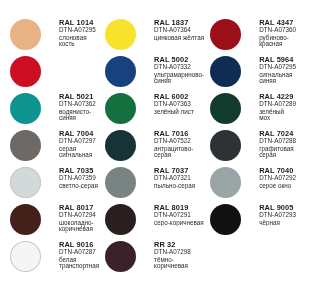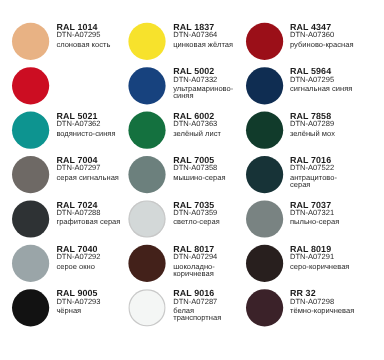--- a/index.html
+++ b/index.html
@@ -39,20 +39,21 @@
     margin-top: 1px;
   }
   .swatch-dot.bordered {
     box-shadow: inset 0 0 0 1px #c8c8c8;
   }
   .swatch-text {
     padding-left: 6px;
     padding-top: 1px;
     line-height: 1.06;
     overflow: hidden;
+    margin-left: 12px;
   }
   .ral-code {
     font-size: 7.4px;
     font-weight: bold;
     color: #1a1a1a;
     letter-spacing: 0.1px;
     white-space: nowrap;
   }
   .dtn-code {
     font-size: 6.3px;
@@ -126,42 +127,34 @@
       <div class="swatch-dot" style="background: rgb(20, 113, 63);"></div>
       <div class="swatch-text">
         <div class="ral-code">RAL 6002</div>
         <div class="dtn-code">DTN-A07363</div>
         <div class="color-name">зелёный лист</div>
       </div>
     </div>
     <div class="swatch-cell">
       <div class="swatch-dot" style="background: rgb(17, 59, 43);"></div>
       <div class="swatch-text">
-        <div class="ral-code">RAL 7858</div>
+        <div class="ral-code">RAL 4229</div>
         <div class="dtn-code">DTN-A07289</div>
         <div class="color-name">зелёный мох</div>
       </div>
     </div>
     <div class="swatch-cell">
       <div class="swatch-dot" style="background: rgb(110, 105, 101);"></div>
       <div class="swatch-text">
         <div class="ral-code">RAL 7004</div>
         <div class="dtn-code">DTN-A07297</div>
         <div class="color-name">серая сигнальная</div>
       </div>
     </div>
     <div class="swatch-cell">
-      <div class="swatch-dot" style="background: rgb(108, 128, 125);"></div>
-      <div class="swatch-text">
-        <div class="ral-code">RAL 7005</div>
-        <div class="dtn-code">DTN-A07358</div>
-        <div class="color-name">мышино-серая</div>
-      </div>
-    </div>
-    <div class="swatch-cell">
       <div class="swatch-dot" style="background: rgb(23, 51, 55);"></div>
       <div class="swatch-text">
         <div class="ral-code">RAL 7016</div>
         <div class="dtn-code">DTN-A07522</div>
         <div class="color-name">антрацитово-серая</div>
       </div>
     </div>
     <div class="swatch-cell">
       <div class="swatch-dot" style="background: rgb(46, 50, 52);"></div>
       <div class="swatch-text">

